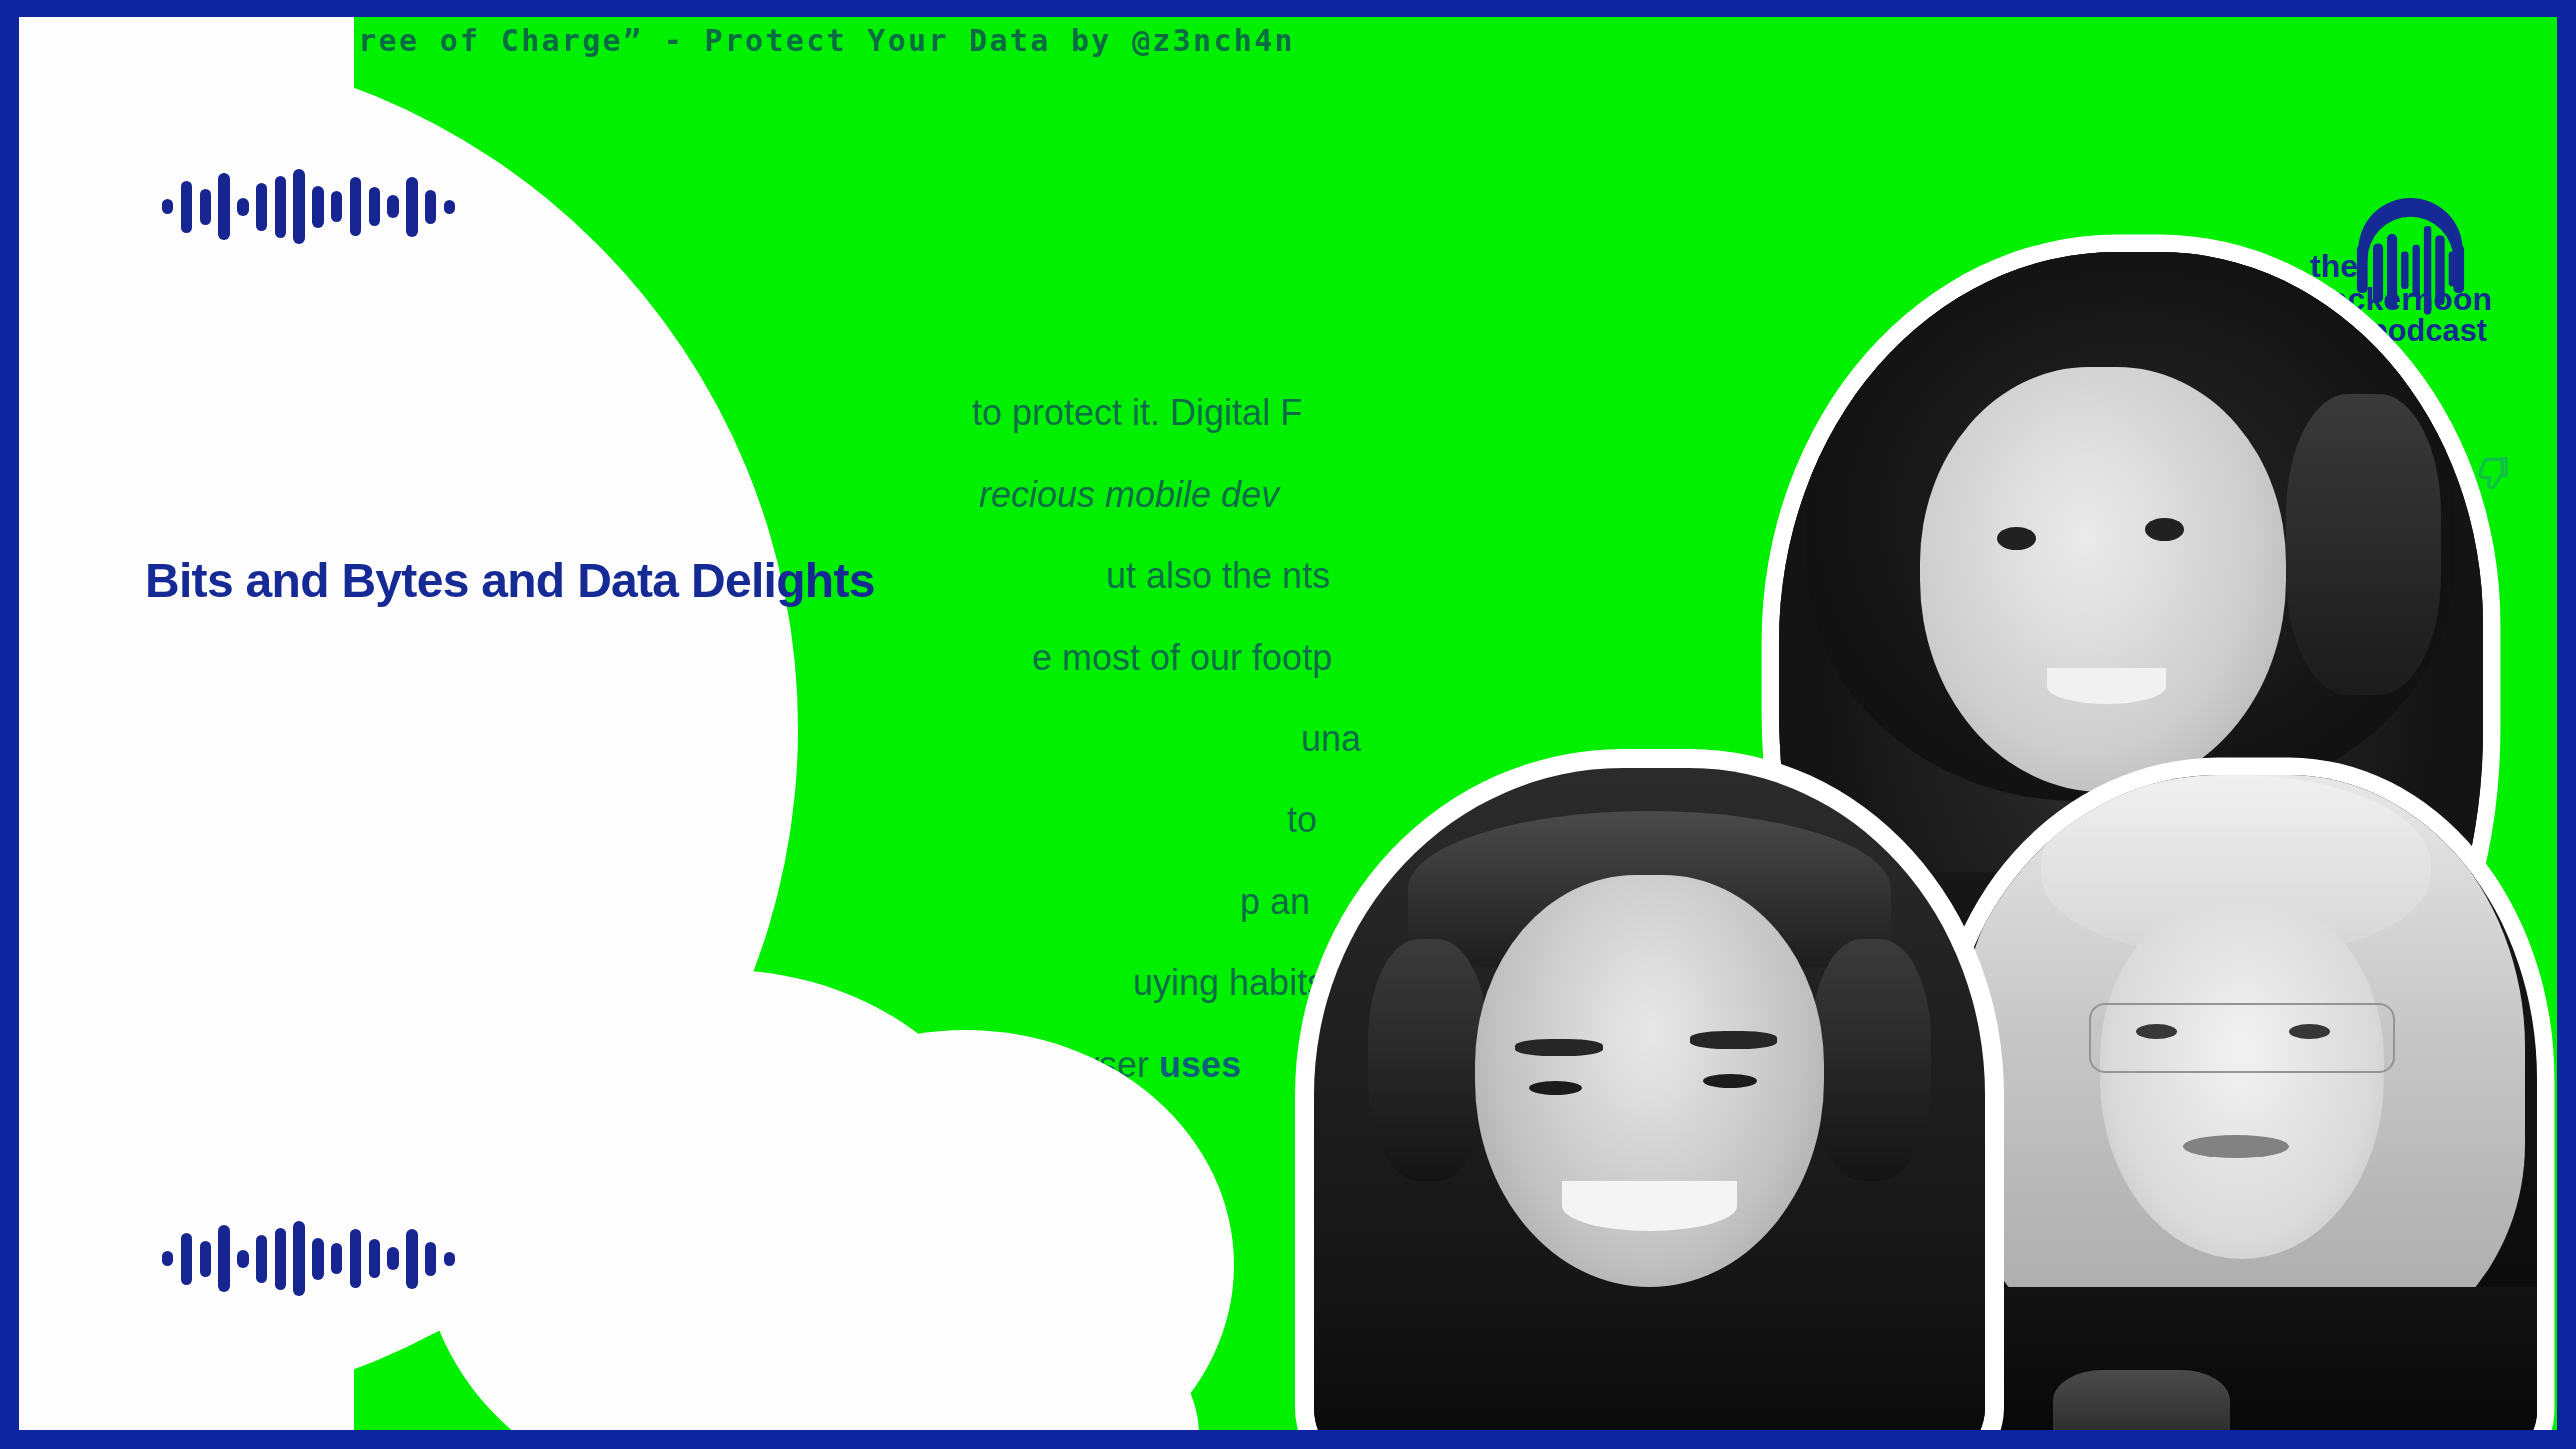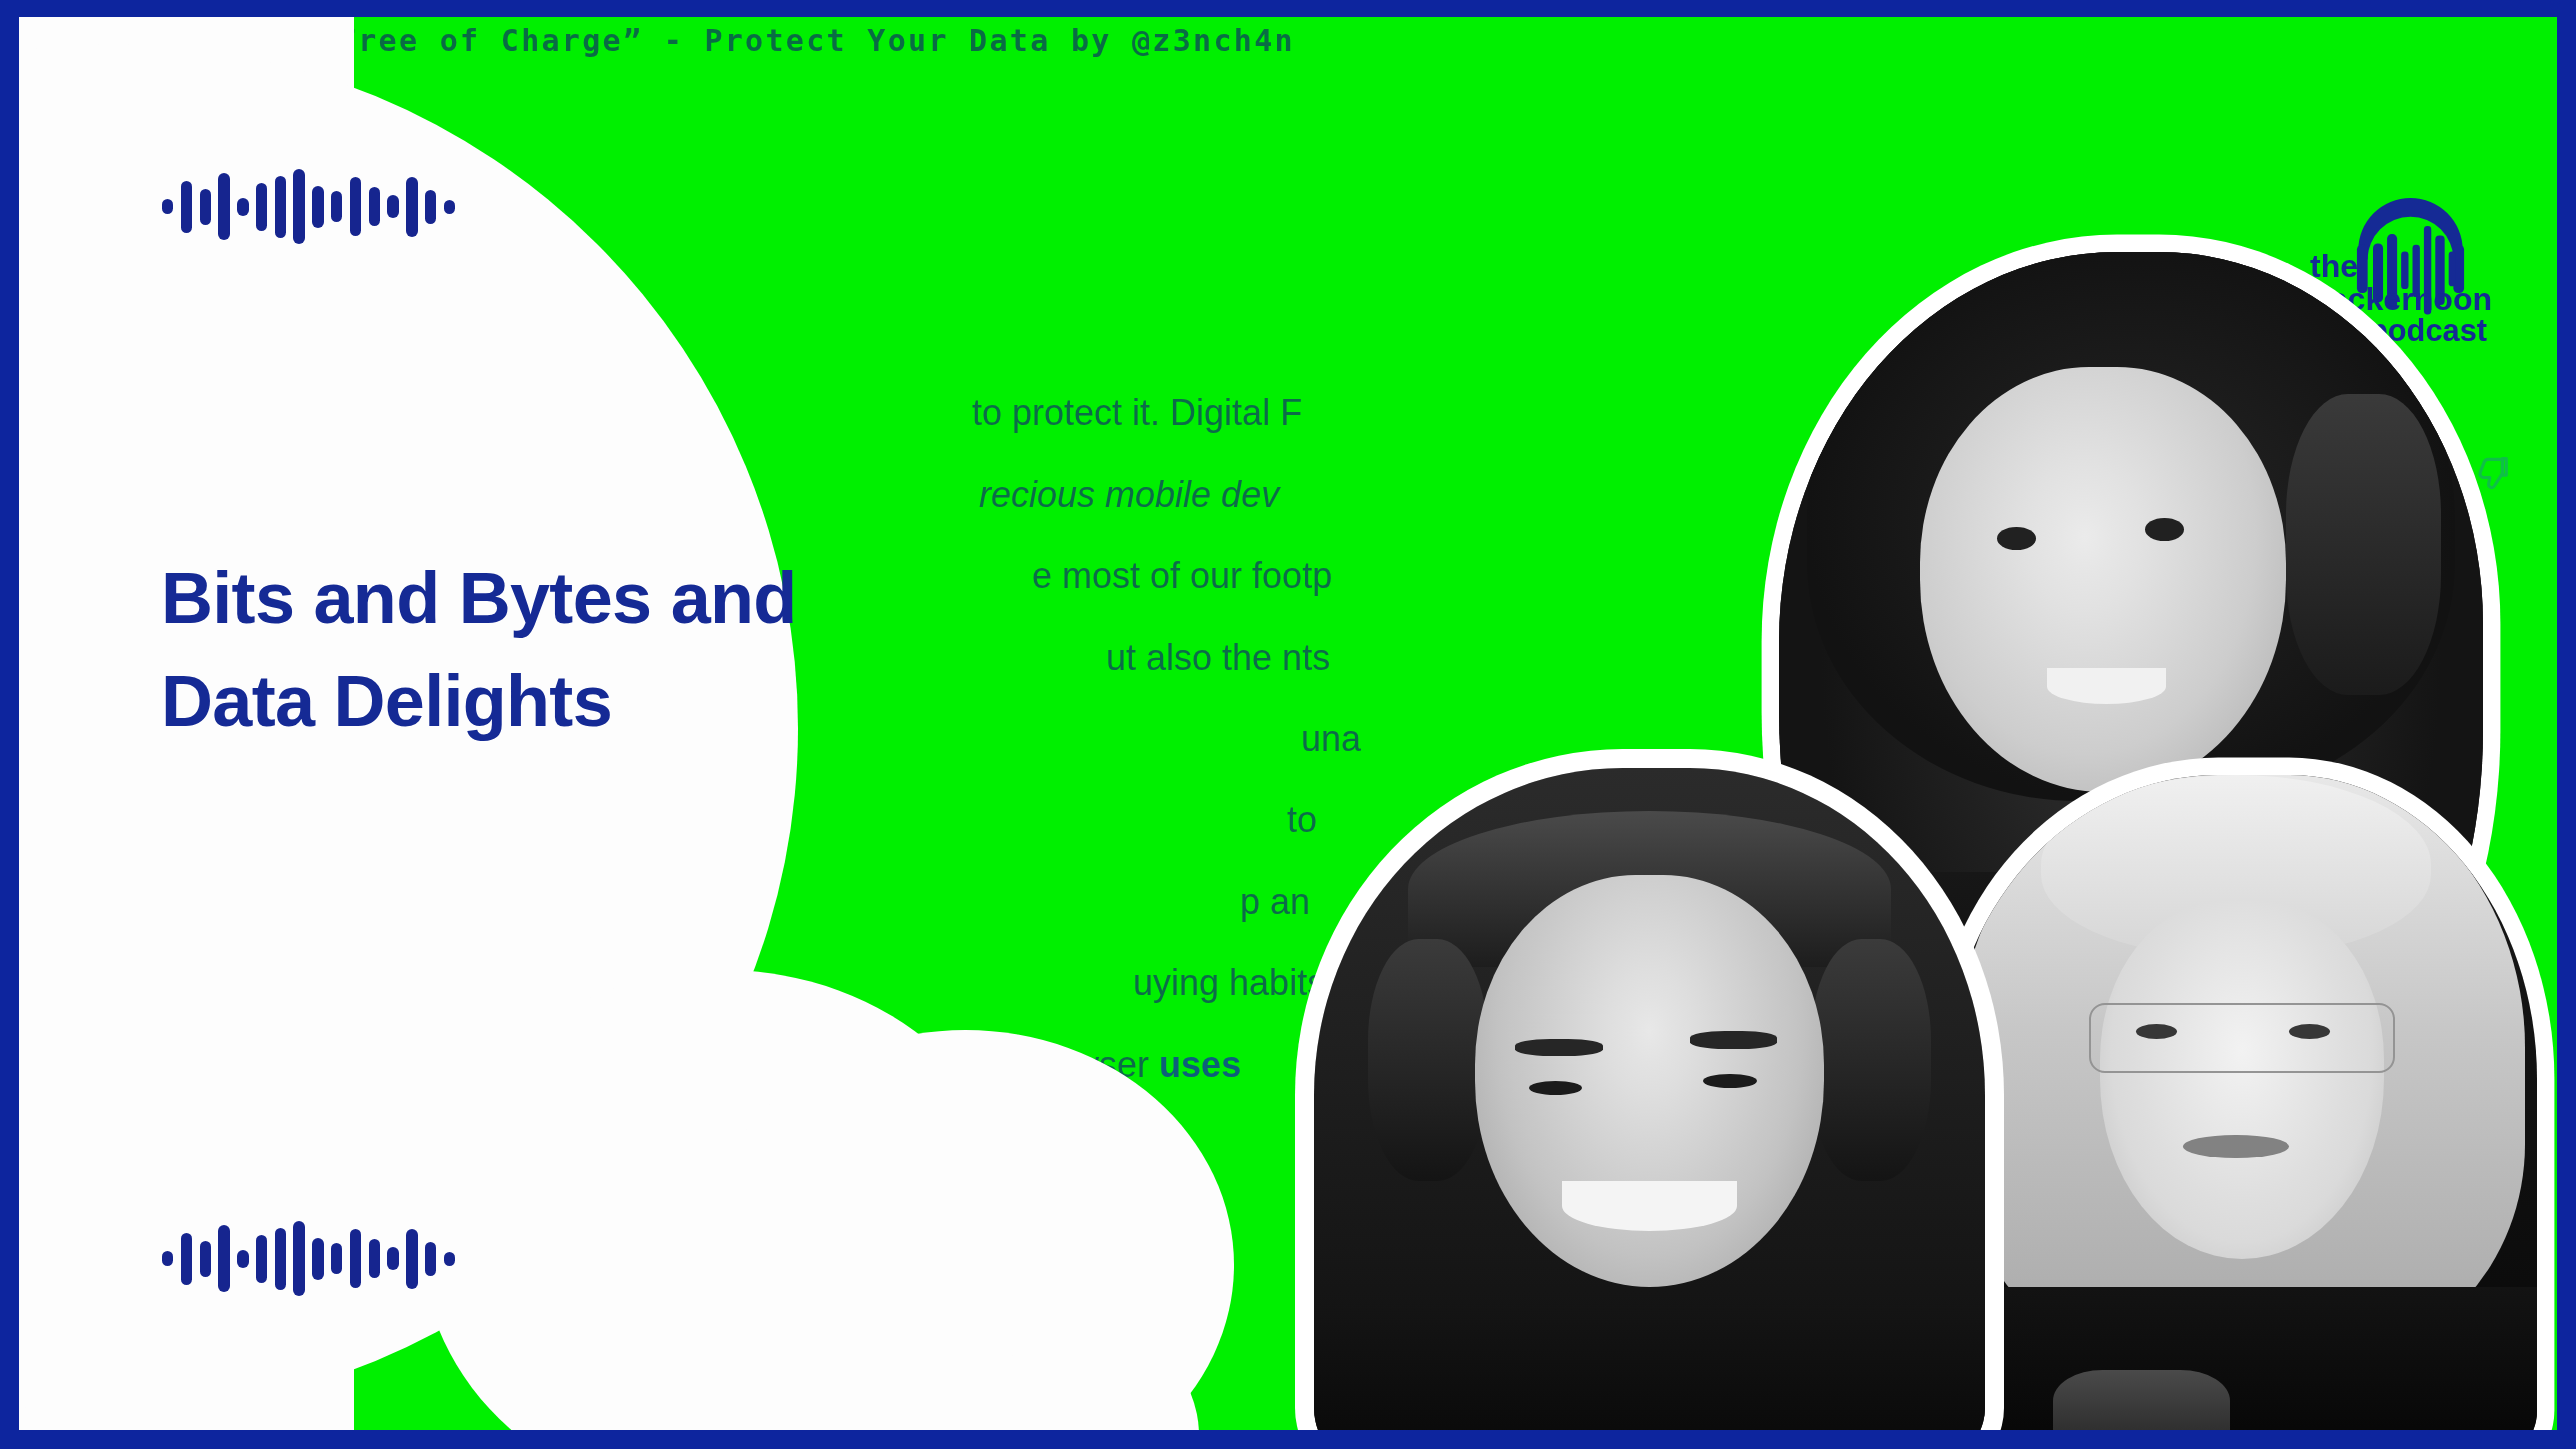--- a/index.html
+++ b/index.html
@@ -72,23 +72,23 @@
   .wave-icon { position:absolute; display:flex; align-items:center; gap:7.4px; height:81px; }
   #wave-top    { left:143px; top:149px; }
   #wave-bottom { left:143px; top:1201px; }
   .wave-icon i {
     display:block; width:11.4px; border-radius:6px;
     background:#16258f;
   }
 
   #headline {
     position:absolute;
-    left:142px; top:530px;
+    left:126px; top:530px;
     width:792px;
-    font-size:72px;
+    font-size:48px;
     font-weight:700;
     line-height:1.42;
     letter-spacing:-0.7px;
     color:#152a95;
   }
 
   
   #hn-logo {
     position:absolute; right:38px; top:134px;
     width:221px; height:201px;
@@ -198,22 +198,22 @@
 
     <div id="article">
 
       <div class="art-header">fe are “Free of Charge” - Protect Your Data by @z3nch4n</div>
 
       <div class="art-title">t  101</div>
 
       <div class="art-body">
         <p style="margin-left:671px;">to protect it. Digital F</p>
         <p style="margin-left:678px;font-style:italic;">recious mobile dev</p>
+        <p style="margin-left:805px;">ut also the           nts</p>
         <p style="margin-left:731px;">e most of our footp</p>
-        <p style="margin-left:805px;">ut also the           nts</p>
         <p style="margin-left:1000px;">una</p>
         <p style="margin-left:986px;">to</p>
         <p style="margin-left:939px;">p an</p>
         <p style="margin-left:832px;">uying habits</p>
         <p style="margin-left:644px;"><span>web browser </span><b>uses</b></p>
         <p style="margin-left:584px;">e iden                  ou</p>
       </div>
     </div>
 
     <div class="blob" id="blob-panel"></div>

